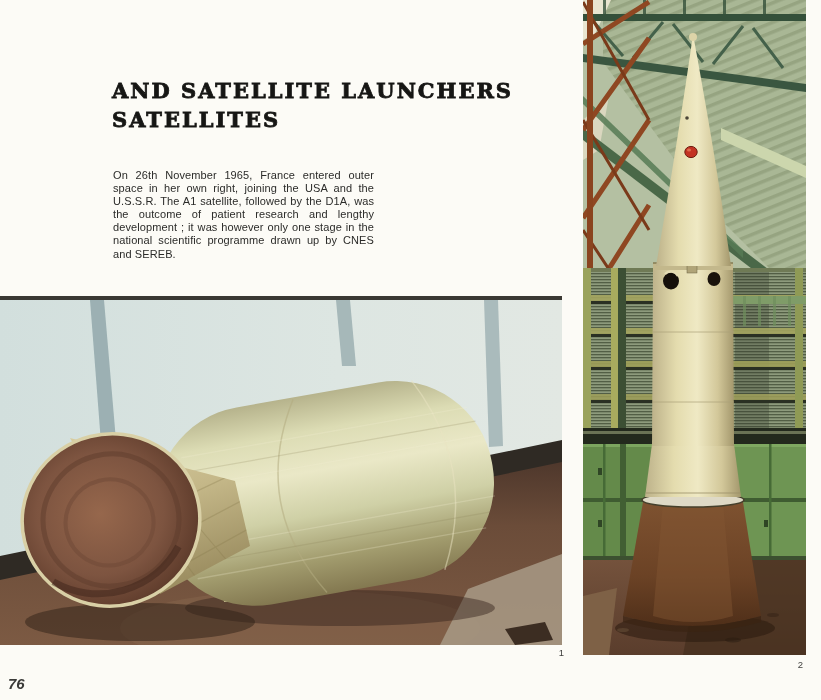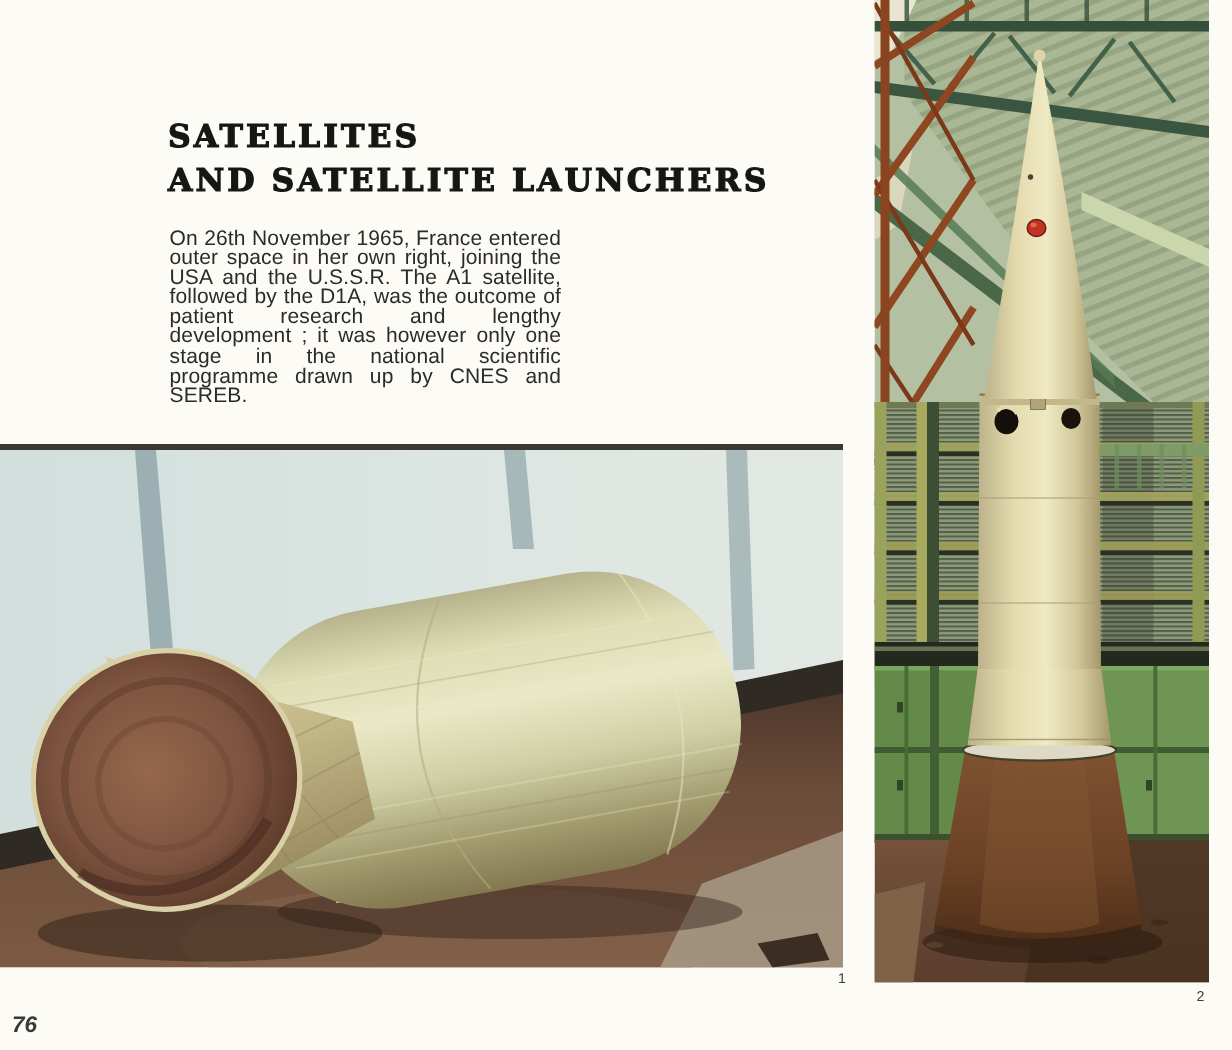--- a/index.html
+++ b/index.html
@@ -8,22 +8,22 @@
 
   .title {
     position:absolute; left:112px; top:76px;
     font-family:"DejaVu Serif", serif; font-weight:bold;
     font-size:21px; line-height:29px; letter-spacing:2px;
     color:#161614; -webkit-text-stroke:0.8px #161614;
   }
   .title-line { display:block; }
 
   .body-text {
-    position:absolute; left:113px; top:152px; width:261px;
-    font-size:14px; line-height:13.1px; text-align:justify;
+    position:absolute; left:113px; top:169px; width:261px;
+    font-size:11px; line-height:13.1px; text-align:justify;
     color:#2b2b29; letter-spacing:0.1px;
   }
 
   .fig { position:absolute; }
   .fig svg { display:block; }
   .fig1 { left:0; top:296px; width:562px; height:349px; }
   .fig2 { left:583px; top:0; width:223px; height:655px; }
 
   .figcap {
     position:absolute; font-size:9.5px; color:#3f3f3d;
@@ -36,22 +36,22 @@
     position:absolute; left:8px; top:675px;
     font-style:italic; font-weight:600; font-size:15px; color:#3a3a38;
   }
 </style>
 </head>
 <body>
 
 <div class="page">
 
   <h1 class="title">
+    <span class="title-line">AND SATELLITE LAUNCHERS</span>
     <span class="title-line">SATELLITES</span>
-    <span class="title-line">AND SATELLITE LAUNCHERS</span>
   </h1>
 
   <p class="body-text">On 26th November 1965, France entered outer space in her own right, joining the USA and the U.S.S.R.  The A1 satellite, followed by the D1A, was the outcome of patient research and lengthy development ; it was however only one stage in the national scientific programme drawn up by CNES and SEREB.</p>
 
   <figure class="fig fig1">
     <svg viewBox="0 0 562 349" width="562" height="349">
       <defs>
         <linearGradient id="wallGrad" x1="0" y1="0" x2="1" y2="0">
           <stop offset="0" stop-color="#d2dfdd"></stop>
             <stop offset="0.6" stop-color="#dde6e2"></stop>

